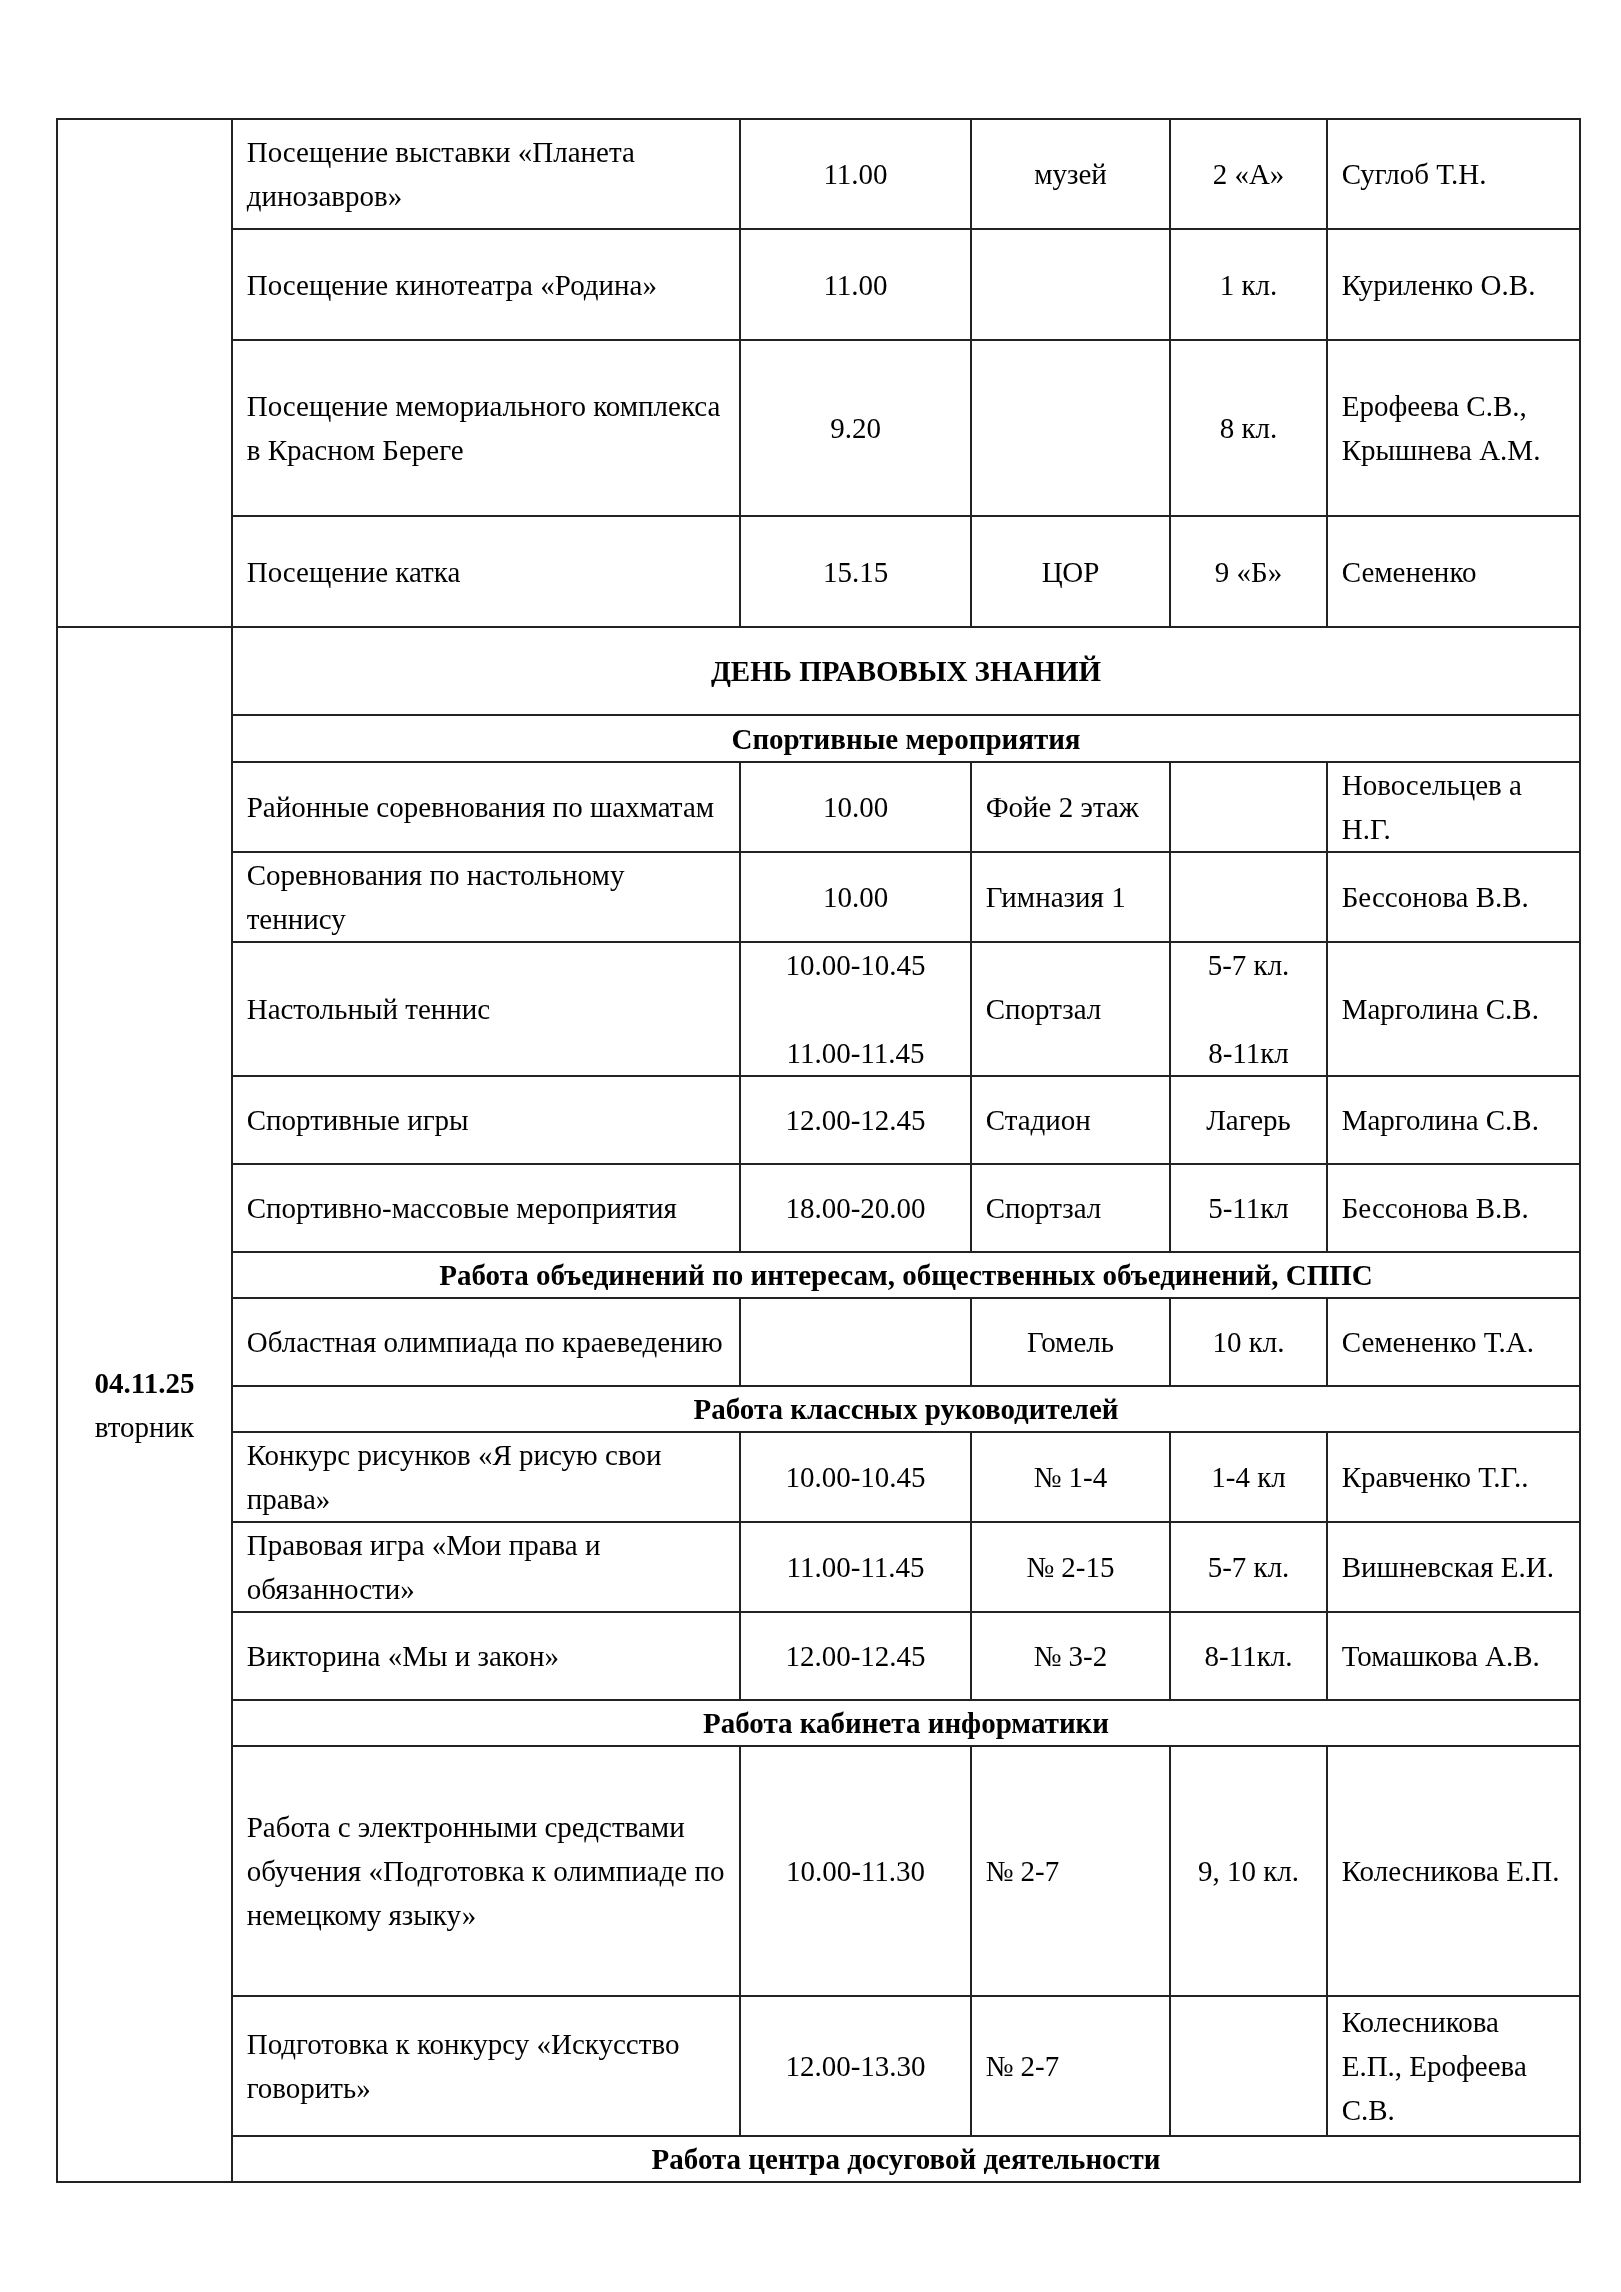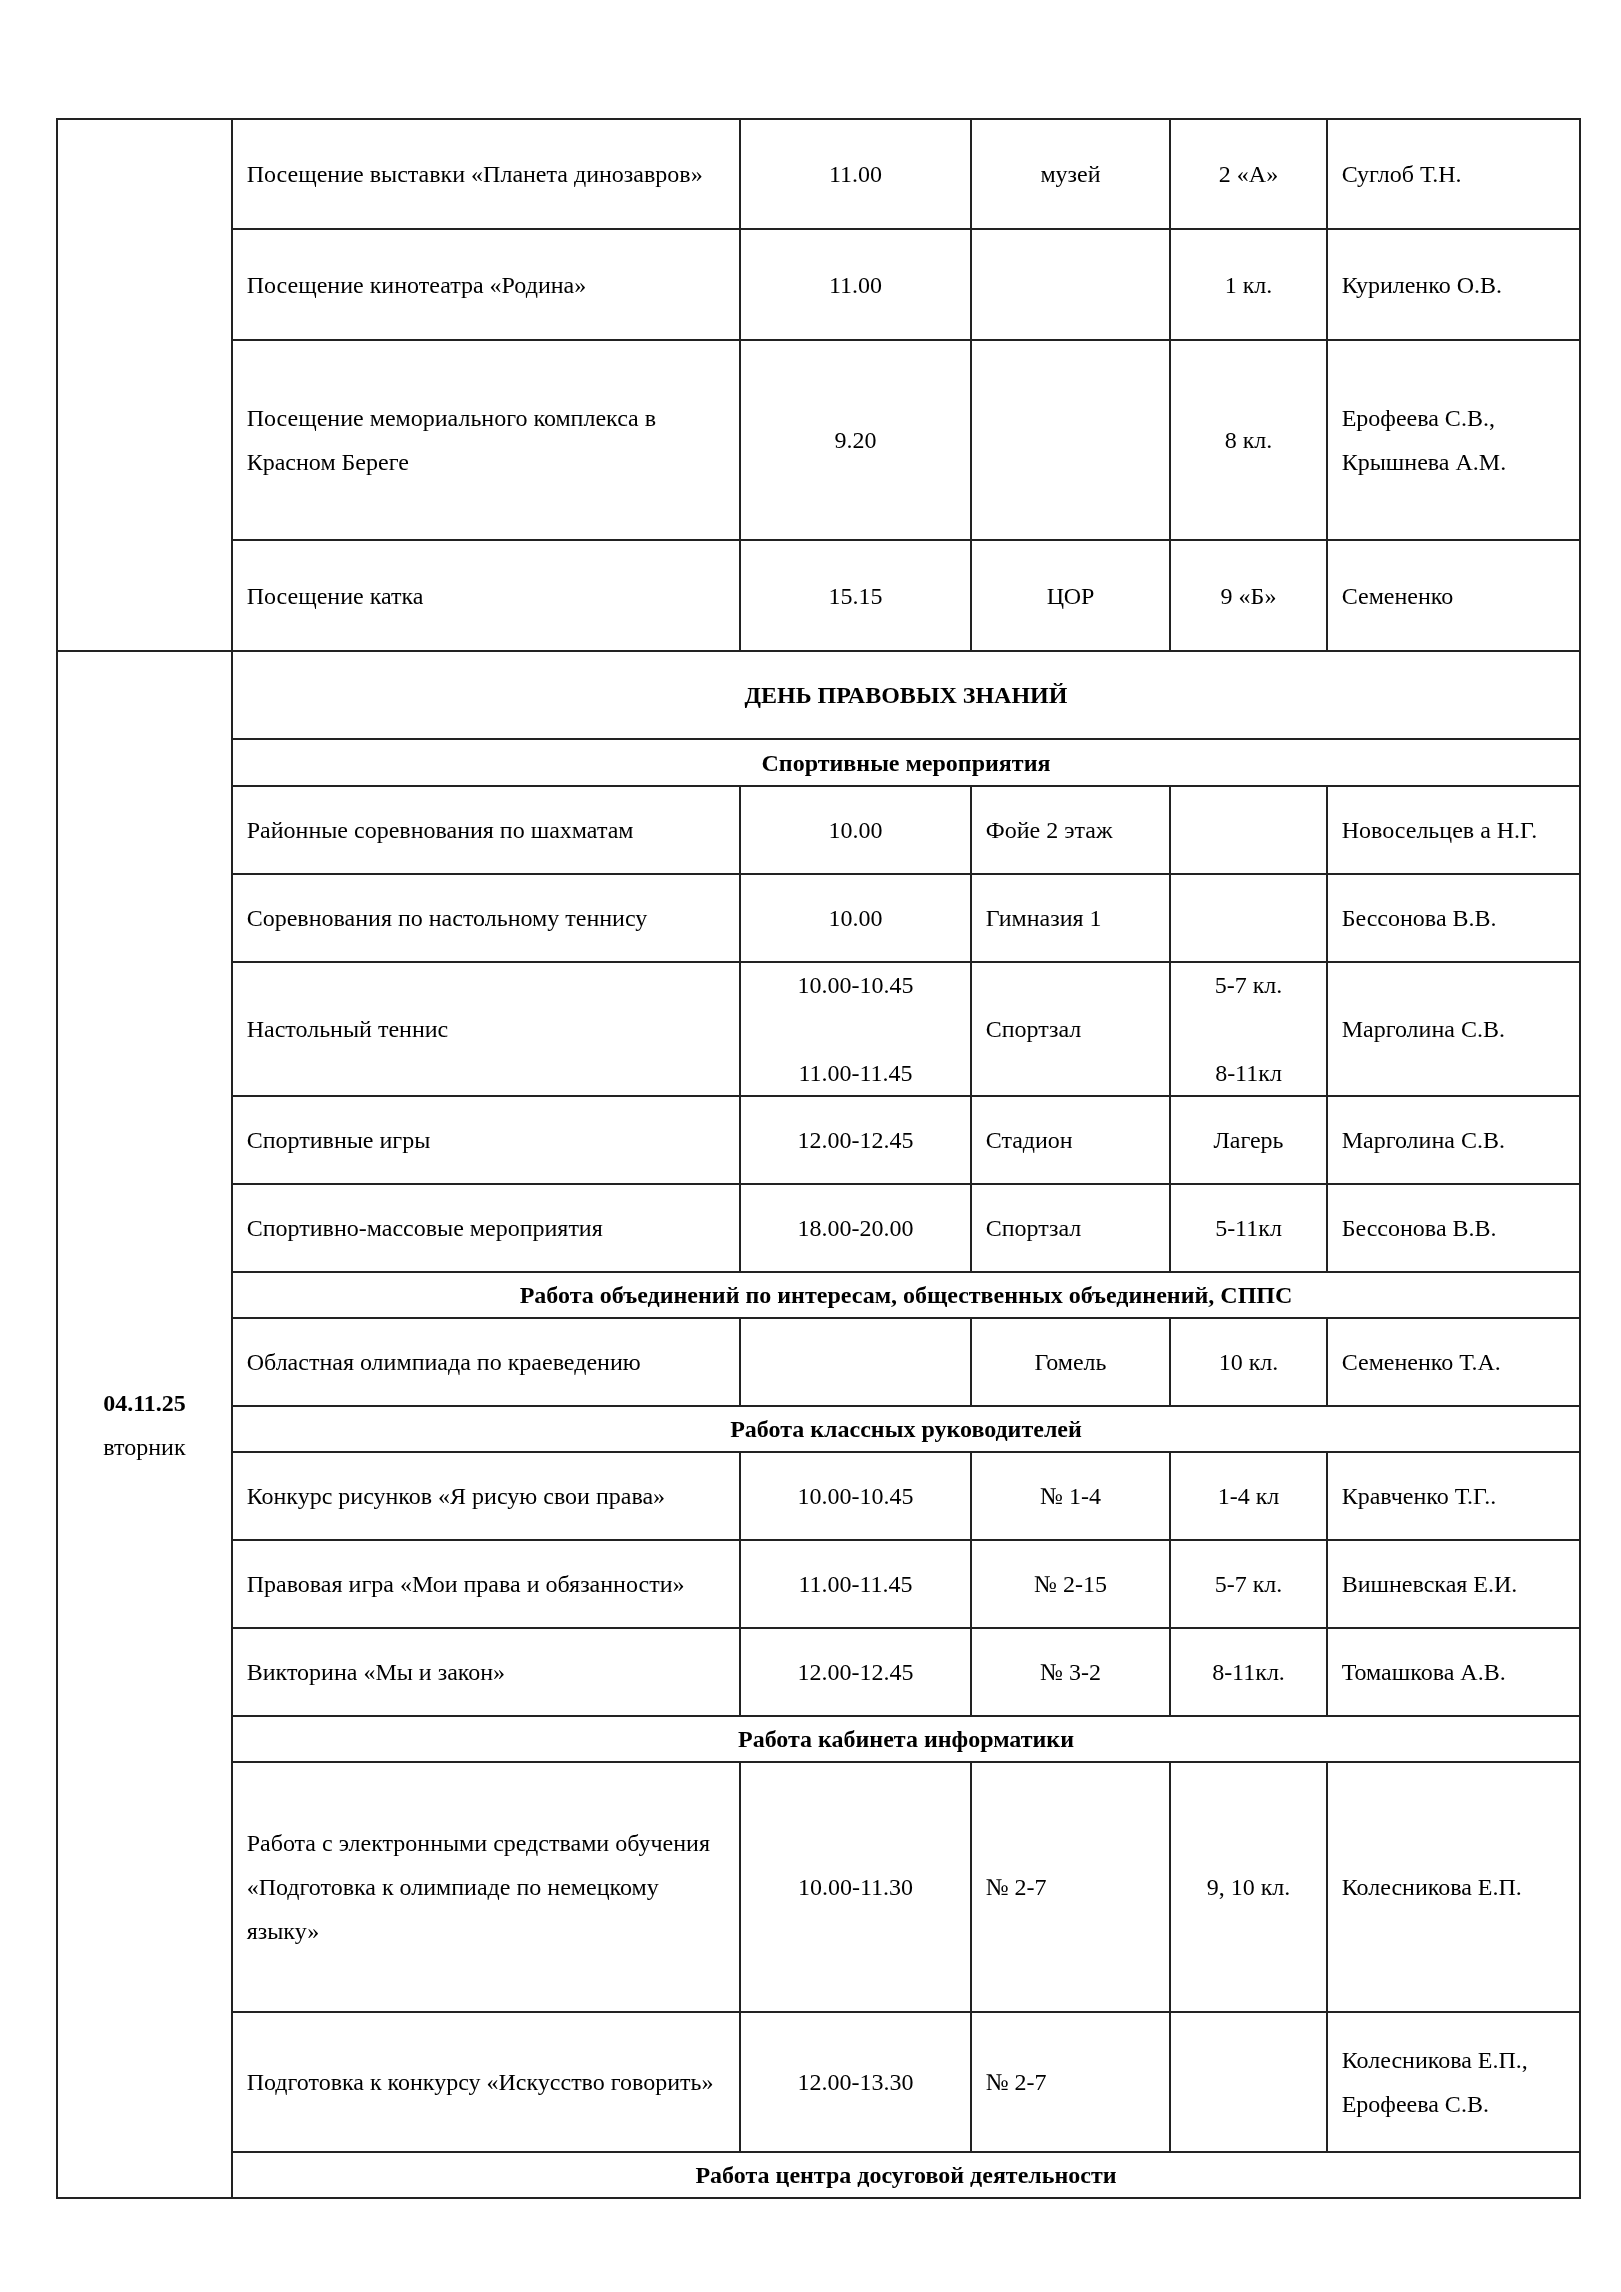--- a/index.html
+++ b/index.html
@@ -1,20 +1,20 @@
 <!DOCTYPE html>
 <html><head>
 <meta charset="utf-8">
 <style>
   html, body { margin: 0; padding: 0; background: #ffffff; }
   body { width: 1621px; height: 2293px; position: relative; font-family: "Liberation Serif", serif; color: #000; }
   table.sched {
     position: absolute; left: 56px; top: 118px;
     width: 1523px; border-collapse: collapse; table-layout: fixed;
-    font-size: 24px; line-height: 44px;
+    font-size: 29px; line-height: 44px;
   }
   table.sched td {
     border: 2px solid #222; padding: 0 13.7px; vertical-align: middle; overflow: hidden;
   }
   col.c-date { width: 175px; }
   col.c-event { width: 508px; }
   col.c-time { width: 231px; }
   col.c-place { width: 199px; }
   col.c-class { width: 157px; }
   col.c-resp { width: 253px; }
@@ -50,21 +50,21 @@
       <td class="center">2 «А»</td>
       <td>Суглоб Т.Н.</td>
     </tr>
     <tr style="height:111px">
       <td>Посещение кинотеатра «Родина»</td>
       <td class="center">11.00</td>
       <td class="center"></td>
       <td class="center">1 кл.</td>
       <td>Куриленко О.В.</td>
     </tr>
-    <tr style="height:200px">
+    <tr style="height:176px">
       <td>Посещение мемориального комплекса в Красном Береге</td>
       <td class="center">9.20</td>
       <td class="center"></td>
       <td class="center">8 кл.</td>
       <td>Ерофеева С.В., Крышнева А.М.</td>
     </tr>
     <tr style="height:111px">
       <td>Посещение катка</td>
       <td class="center">15.15</td>
       <td class="center">ЦОР</td>

